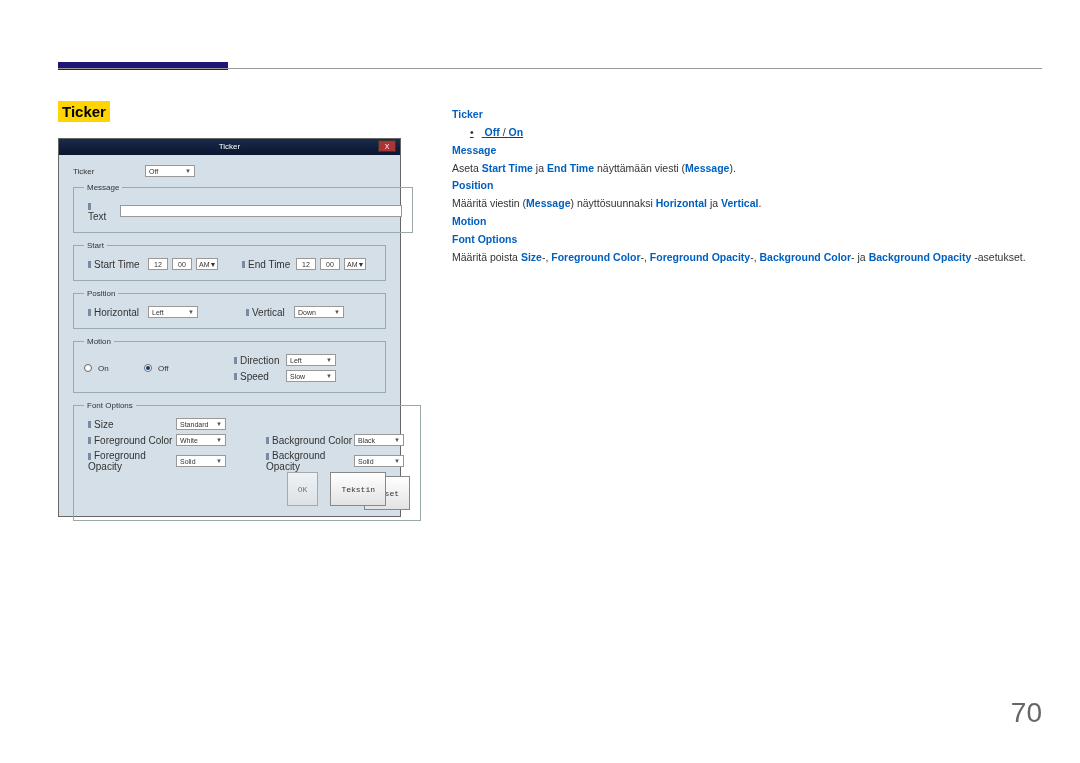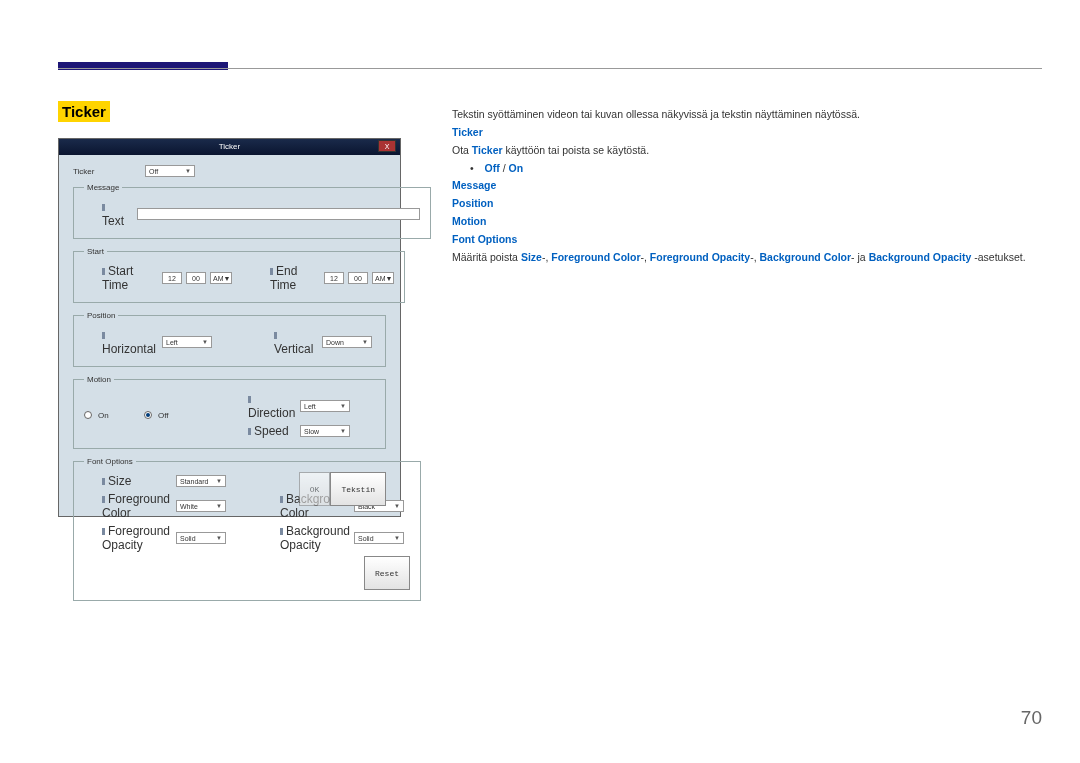--- a/index.html
+++ b/index.html
@@ -24,21 +24,21 @@
       left: 58px;
       top: 62px;
       width: 170px;
       height: 8px;
       background: #1d1676;
     }
     .page-number {
       position: absolute;
       right: 38px;
       bottom: 34px;
-      font-size: 19px;
+      font-size: 28px;
       color: #666;
       font-weight: 300;
     }
     .heading {
       position: absolute;
       left: 58px;
       top: 101px;
       background: #ffd400;
       color: #000;
       font-size: 15px;
@@ -73,21 +73,21 @@
       width: 18px;
       background: #a33;
       color: #fff;
       line-height: 12px;
       font-size: 7px;
       border: 1px solid #333;
     }
     .dialog-body { padding: 10px 14px; }
     .ticker-row { display: flex; align-items: center; margin-bottom: 6px; }
     .label { font-size: 8px; width: 72px; }
-    .sublabel { font-size: 12px; margin-left: 18px; }
+    .sublabel { font-size: 10px; margin-left: 4px; }
     .sublabel::before {
       content: "";
       display: inline-block;
       width: 3px; height: 7px;
       background: #7a8aa0;
       margin-right: 3px;
       vertical-align: middle;
     }
     .select {
       border: 1px solid #999;
@@ -160,38 +160,38 @@
       padding: 16px 10px;
       display: inline-flex;
       align-items: center;
       font-family: Liberation Mono, monospace;
     }
     .footer-btns {
       position: absolute;
       bottom: 10px;
       right: 14px;
       display: flex;
-      gap: 0;
+      gap: 12px;
     }
     .reset-wrap {
       display: flex;
       justify-content: flex-end;
       margin-top: 4px;
     }
     .right-col {
       position: absolute;
       left: 452px;
       top: 106px;
       width: 580px;
       font-size: 10.5px;
       line-height: 1.7;
       color: #333;
     }
     .blue { color: #0060c0; font-weight: bold; }
-    .bullet { margin-left: 18px; }
+    .bullet { margin-left: 18px; text-decoration: underline; }
     .bullet::before {
       content: "•";
       margin-right: 8px;
     }
     .fo-grid {
       display: grid;
       grid-template-columns: 92px 56px 30px 92px 56px;
       row-gap: 4px;
       align-items: center;
     }
@@ -336,34 +336,36 @@
       </div>
     </fieldset>
   </div>
   <div class="footer-btns">
     <div class="btn" style="opacity:.6">OK</div>
     <div class="btn">Tekstin</div>
   </div>
 </div>
 
 <div class="right-col">
-  <div>Tekstin syöttäminen videon tai kuvan ollessa näkyvissä ja tekstin näyttäminen näytössä.</div>
 
   <div class="blue">Ticker</div>
-  <div>
-    <span>Ota </span><span class="blue">Ticker</span><span> käyttöön tai poista se käytöstä.</span>
-  </div>
   <div class="bullet">
     <span class="blue">Off</span><span> / </span><span class="blue">On</span>
   </div>
 
   <div class="blue">Message</div>
 
+  <div>
+    <span>Aseta </span><span class="blue">Start Time</span><span> ja </span><span class="blue">End Time</span><span> näyttämään viesti (</span><span class="blue">Message</span><span>).</span>
+  </div>
 
   <div class="blue">Position</div>
+  <div>
+    <span>Määritä viestin (</span><span class="blue">Message</span><span>) näyttösuunnaksi </span><span class="blue">Horizontal</span><span> ja </span><span class="blue">Vertical</span><span>.</span>
+  </div>
 
   <div class="blue">Motion</div>
 
   <div class="blue">Font Options</div>
   <div>
     <span>Määritä poista </span><span class="blue">Size</span><span>-, </span><span class="blue">Foreground Color</span><span>-, </span><span class="blue">Foreground Opacity</span><span>-, </span><span class="blue">Background Color</span><span>- ja </span><span class="blue">Background Opacity</span><span> -asetukset.</span>
   </div>
 </div>
 
 <div class="page-number">70</div>

